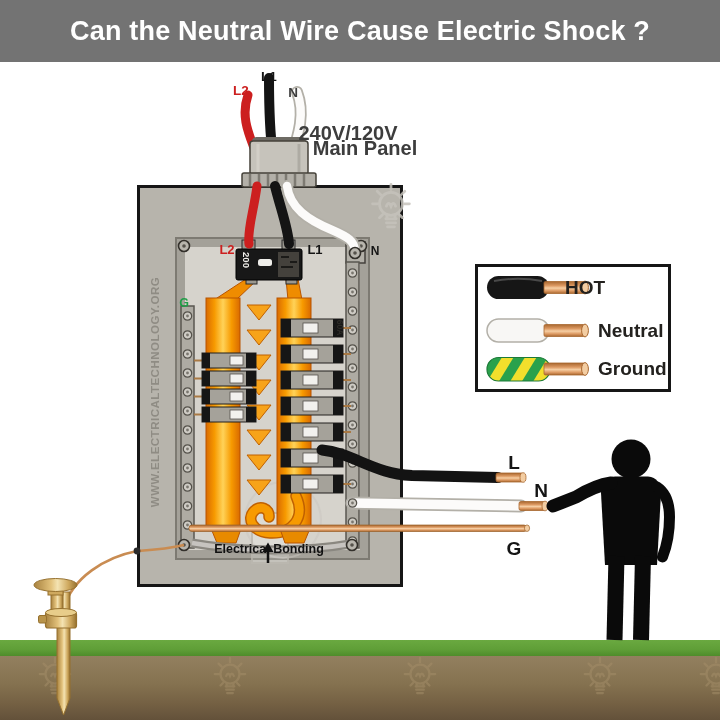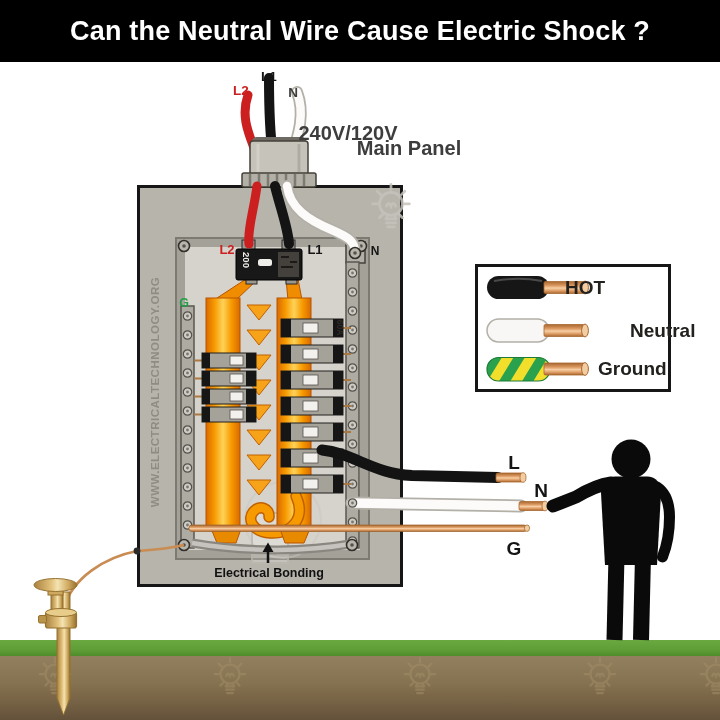--- a/index.html
+++ b/index.html
@@ -1,18 +1,18 @@
 <!DOCTYPE html>
 <html><head>
 <meta charset="utf-8">
 <style>
   html,body{margin:0;padding:0;background:#ffffff;}
   .stage{position:relative;width:720px;height:720px;overflow:hidden;background:#ffffff;
          font-family:"Liberation Sans",sans-serif;}
-  .titlebar{position:absolute;left:0;top:0;width:720px;height:62px;background:#000000;}
+  .titlebar{position:absolute;left:0;top:0;width:720px;height:62px;background:#737373;}
   .titlebar span{display:block;line-height:62px;text-align:center;color:#ffffff;
                  font-weight:bold;font-size:27px;letter-spacing:0.2px;}
   .grass{position:absolute;left:0;top:640px;width:720px;height:16px;
          background:linear-gradient(180deg,#6aa940 0%,#5f9e37 60%,#4f8c2b 100%);}
   .soil{position:absolute;left:0;top:656px;width:720px;height:64px;
         background:linear-gradient(180deg,#93805f 0%,#84714f 45%,#746043 75%,#63513a 100%);}
   .panel-outer{position:absolute;left:137px;top:185px;width:266px;height:402px;
                background:#b7b4ac;border:3px solid #161616;box-sizing:border-box;}
   .panel-inner{position:absolute;left:175px;top:237px;width:195px;height:323px;
                background:#d6d3cc;border:2px solid #7d7a72;box-sizing:border-box;
@@ -297,33 +297,33 @@
       <path d="M657,487 C666,493 669.5,503 669.5,517 C669.5,534 666.5,547 662.5,557" fill="none" stroke="#0a0a0a" stroke-width="11" stroke-linecap="round"></path>
       <path d="M616.5,556 L614.5,640" fill="none" stroke="#0a0a0a" stroke-width="16"></path>
       <path d="M643,556 L641,640" fill="none" stroke="#0a0a0a" stroke-width="16"></path>
     </g>
   </svg>
 
   <div class="lbl" style="left:226px;top:83px;width:30px;font-size:13.5px;color:#cc1f1f;">L2</div>
   <div class="lbl" style="left:254px;top:69px;width:30px;font-size:13.5px;color:#141414;">L1</div>
   <div class="lbl" style="left:281px;top:85px;width:24px;font-size:13.5px;color:#3d3d3d;">N</div>
   <div class="lbl" style="left:288px;top:110px;width:120px;font-size:20px;color:#3d3d3d;margin-top:12px;">240V/120V</div>
-  <div class="lbl" style="left:305px;top:137px;width:120px;font-size:20px;color:#3d3d3d;margin-left:44px;">Main Panel</div>
+  <div class="lbl" style="left:305px;top:137px;width:120px;font-size:20px;color:#3d3d3d;">Main Panel</div>
 
   <div class="lbl" style="left:214px;top:242px;width:26px;font-size:13px;color:#cc1f1f;">L2</div>
   <div class="lbl" style="left:302px;top:242px;width:26px;font-size:13px;color:#141414;">L1</div>
   <div class="lbl" style="left:365px;top:244px;width:20px;font-size:12px;color:#141414;">N</div>
   <div class="lbl" style="left:175px;top:296px;width:18px;font-size:12.5px;color:#1f9e47;">G</div>
 
   <div class="lbl rot90" style="left:233px;top:254px;width:26px;height:12px;font-size:9.5px;line-height:12px;color:#efeeea;">200</div>
   <div class="lbl rot90" style="left:326px;top:322px;width:26px;height:11px;font-size:8.5px;line-height:11px;color:#2e2c28;">60A</div>
   <div class="lbl rot270" style="left:-10px;top:384px;width:330px;height:16px;font-size:11.5px;line-height:16px;letter-spacing:0.5px;color:#8f8c84;">WWW.ELECTRICALTECHNOLOGY.ORG</div>
-  <div class="lbl" style="left:205px;top:566px;width:128px;font-size:12.5px;color:#111111;">Electrical Bonding</div>
+  <div class="lbl" style="left:205px;top:542px;width:128px;font-size:12.5px;color:#111111;">Electrical Bonding</div>
 
   <div class="lbl" style="left:565px;top:277px;font-size:19px;color:#23211e;text-align:left;">HOT</div>
-  <div class="lbl" style="left:598px;top:320px;font-size:19px;color:#23211e;text-align:left;margin-left:32px;">Neutral</div>
+  <div class="lbl" style="left:598px;top:320px;font-size:19px;color:#23211e;text-align:left;">Neutral</div>
   <div class="lbl" style="left:598px;top:358px;font-size:19px;color:#23211e;text-align:right;">Ground</div>
 
   <div class="lbl" style="left:500px;top:452px;width:28px;font-size:19px;color:#141414;">L</div>
   <div class="lbl" style="left:527px;top:480px;width:28px;font-size:19px;color:#141414;">N</div>
   <div class="lbl" style="left:500px;top:538px;width:28px;font-size:19px;color:#141414;">G</div>
 
 </div>
 
 </body></html>

